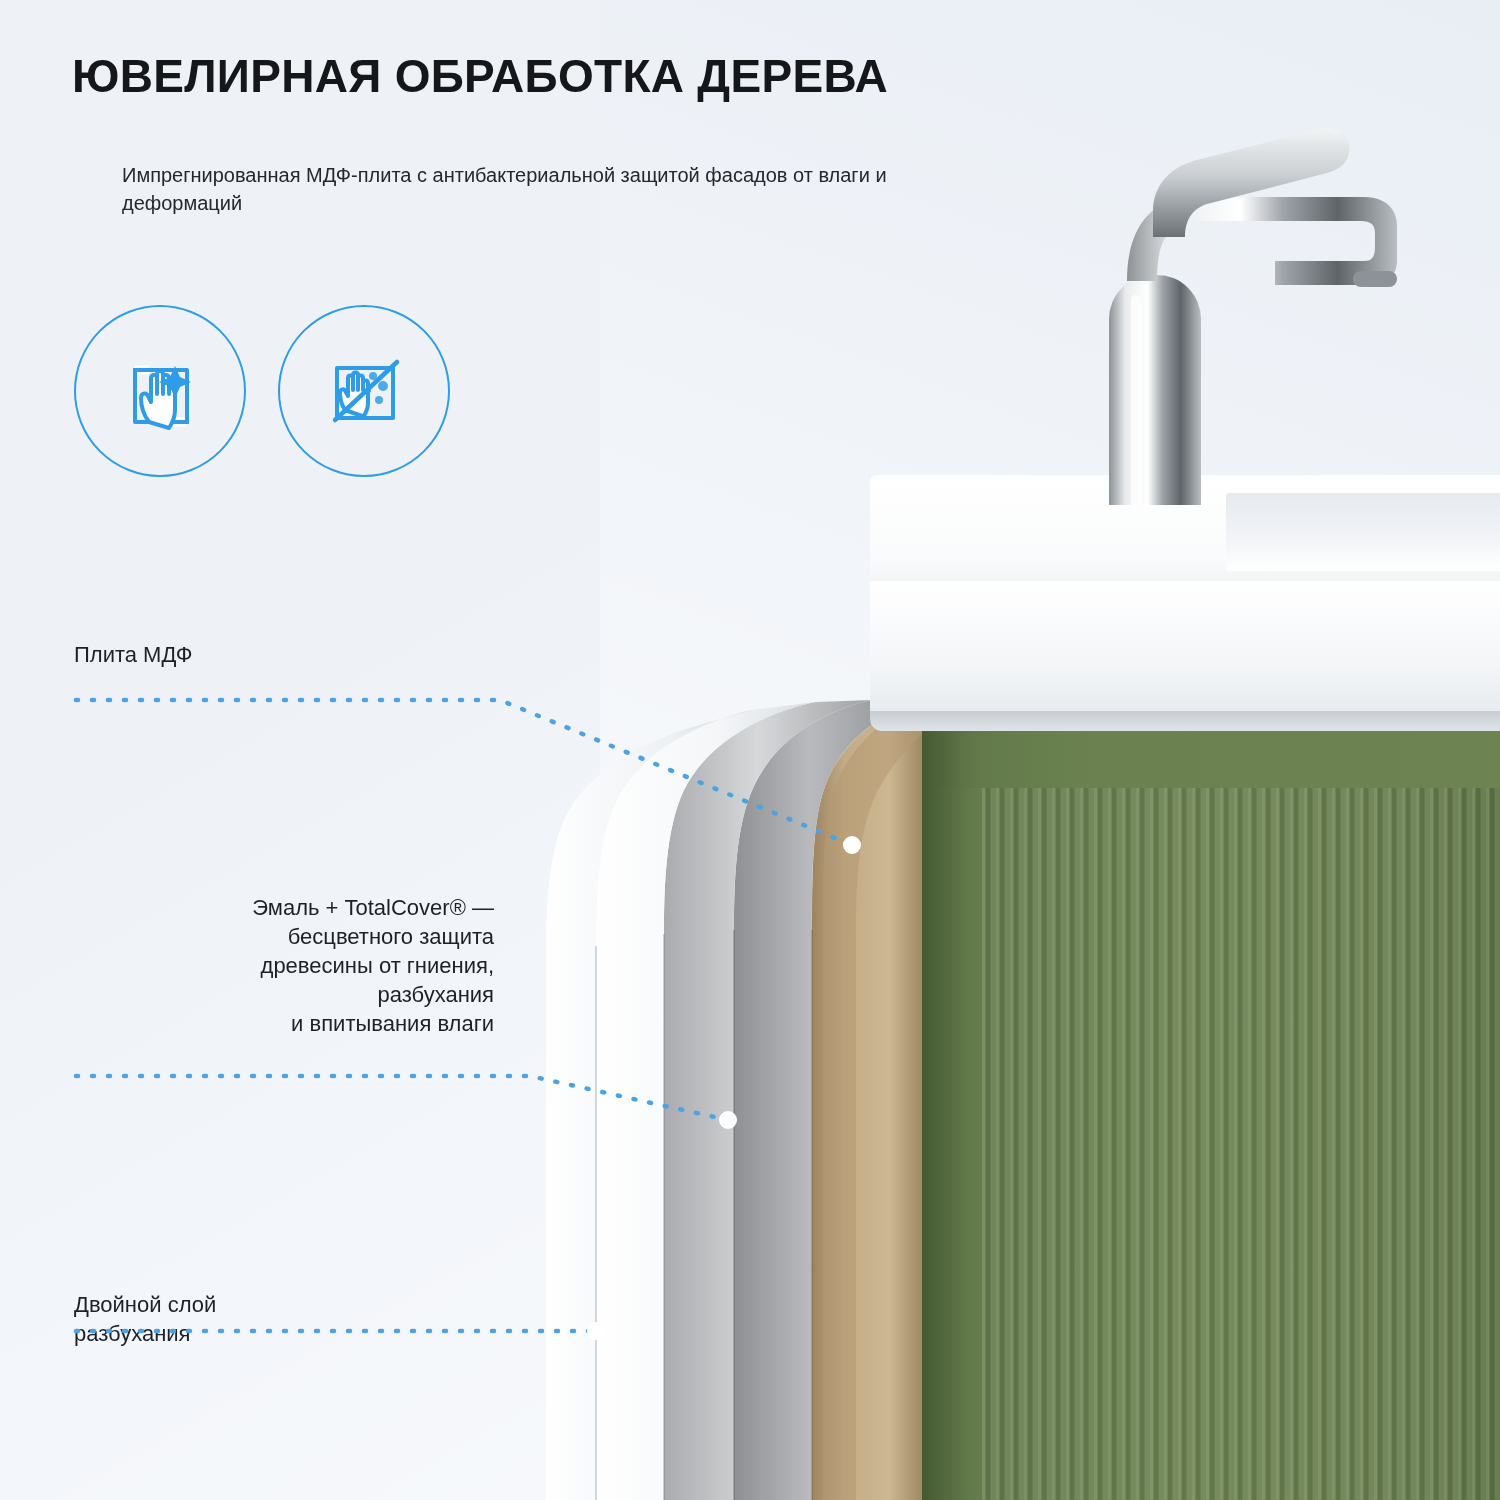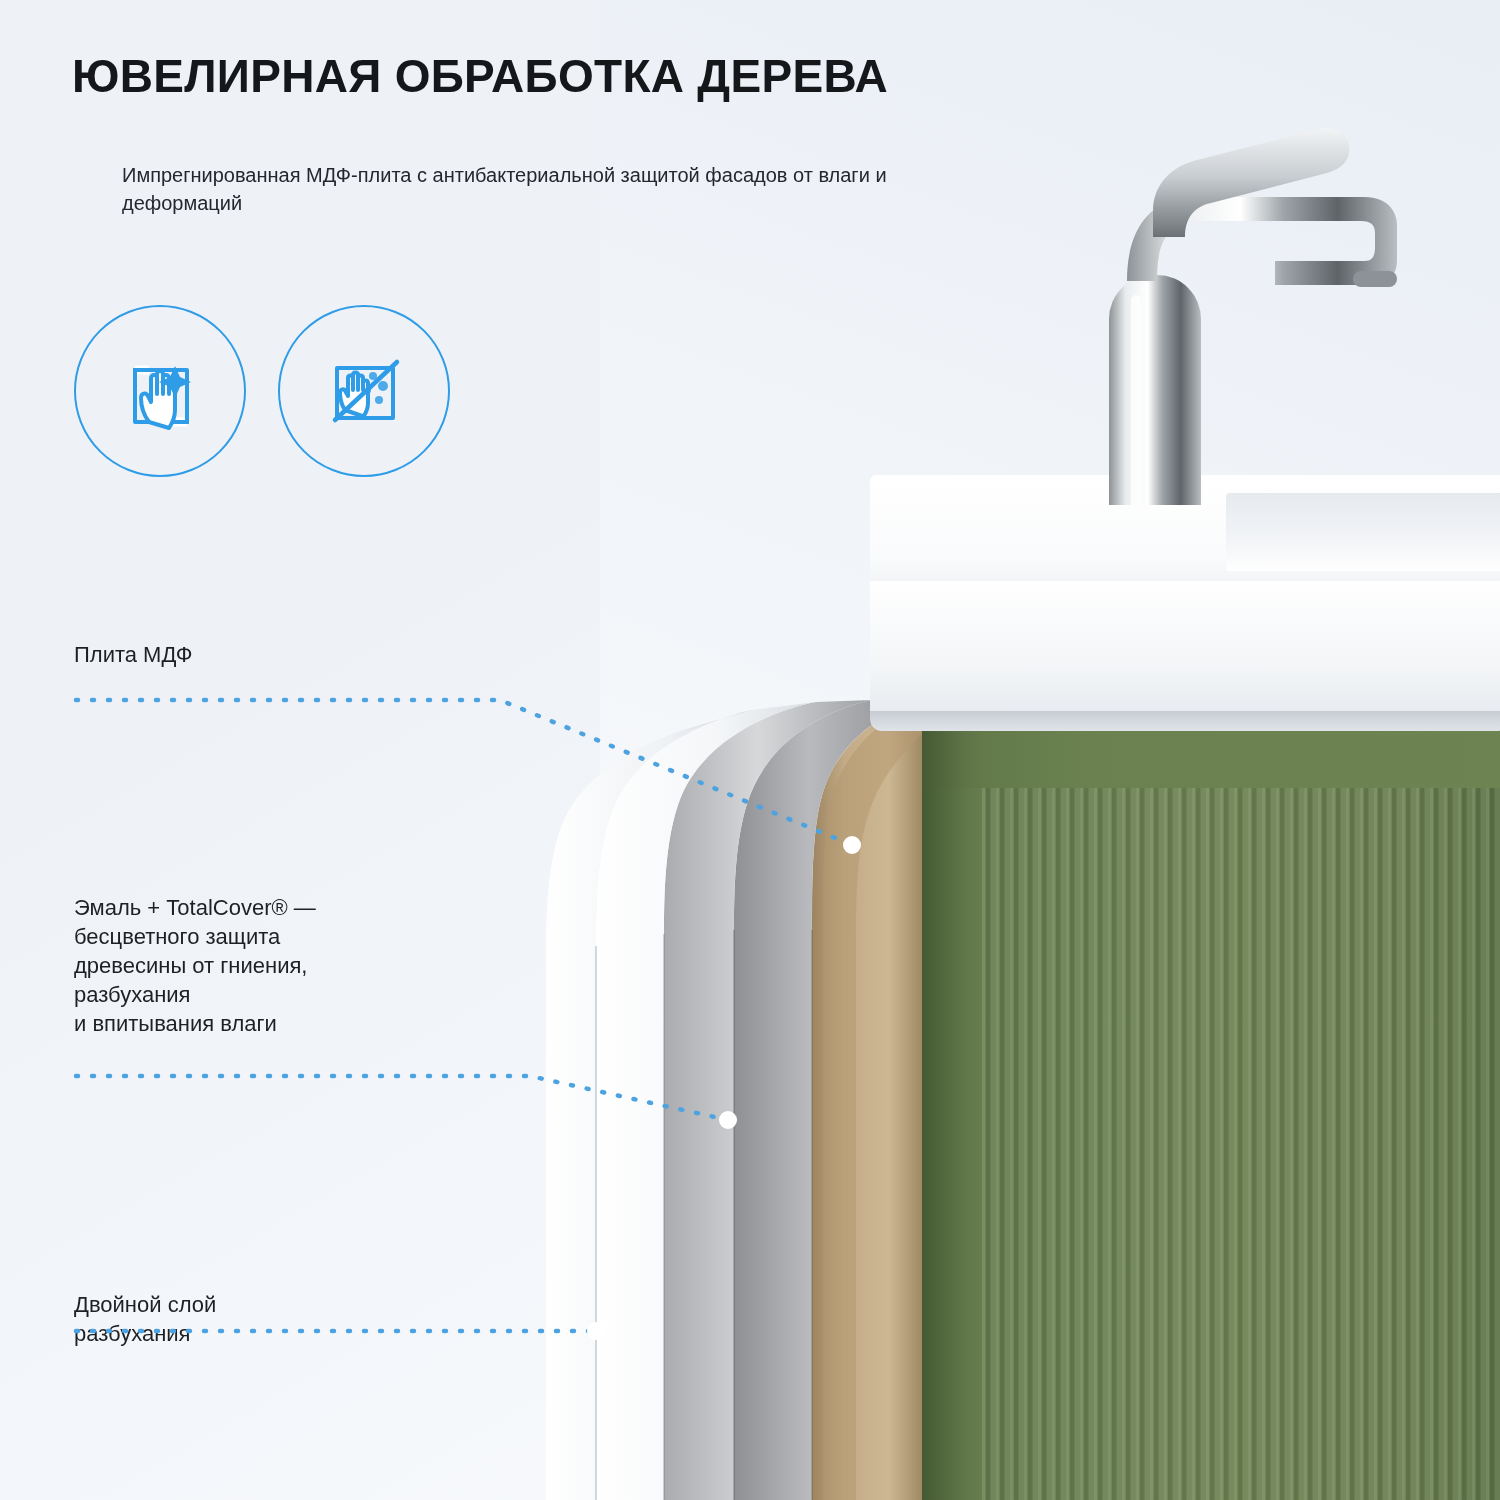--- a/index.html
+++ b/index.html
@@ -74,21 +74,21 @@
   }
 
   
   .callout {
     position: absolute;
     color: #1d2024;
     font-size: 22px;
     line-height: 1.32;
   }
   .callout-1 { left: 74px; top: 640px; }
-  .callout-2 { left: 74px; top: 893px; width: 420px; }
+  .callout-2 { left: 74px; top: 893px; width: 420px; text-align: right; }
   .callout-3 { left: 74px; top: 1290px; width: 430px; }
 
   
   .leaders {
     position: absolute;
     inset: 0;
     pointer-events: none;
   }
 
   

